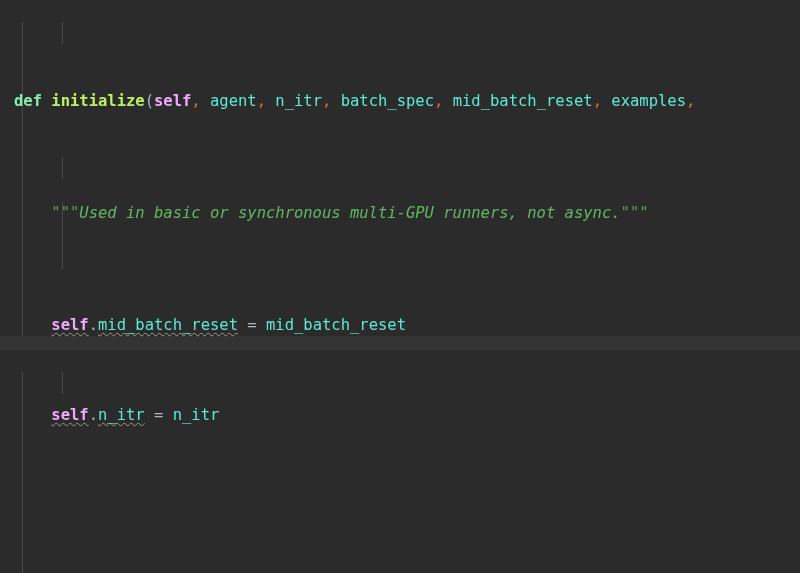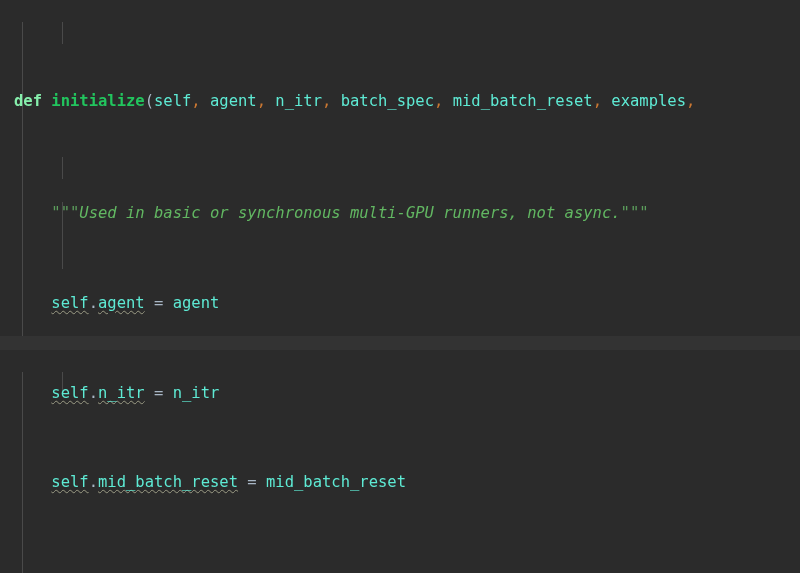--- a/index.html
+++ b/index.html
@@ -48,24 +48,24 @@
   
   .guide {
     position: absolute;
     width: 1px;
     background: #4a4a4a;
     z-index: 2;
   }
 
   
   .kw       { color: #86efac; font-weight: bold; }
-  .fname    { color: #22c55e; font-weight: bold; }
+  .fname    { color: #bef264; font-weight: bold; }
   .plain    { color: #a9b7c6; }
   .ident    { color: #5eead4; }
-  .self     { color: #5eead4; }
+  .self     { color: #f0abfc; font-weight: bold; }
   .punc     { color: #a9b7c6; }
   .comma    { color: #cc7832; }
   .num      { color: #6897bb; }
   .doc      { color: #5c9e5c; }
   .docbody  { color: #62b762; font-style: italic; margin-top: 48px; }
 
   
   .sq {
     text-decoration: underline wavy;
     text-decoration-color: #9b9b85;
@@ -88,25 +88,24 @@
   <div class="guide" style="left: 62px; top: 372px; height: 22px; background: rgb(74, 74, 74);"></div>
 
   <div class="code-surface">
 
     
     <div class="line"><span class="kw">def</span><span class="plain"> </span><span class="fname">initialize</span><span class="punc">(</span><span class="self">self</span><span class="comma">,</span><span class="ident"> agent</span><span class="comma">,</span><span class="ident"> n_itr</span><span class="comma">,</span><span class="ident"> batch_spec</span><span class="comma">,</span><span class="ident"> mid_batch_reset</span><span class="comma">,</span><span class="ident"> examples</span><span class="comma">,</span></div>
 
 
     <div class="line"><span class="doc">    """</span><span class="docbody">Used in basic or synchronous multi-GPU runners, not async.</span><span class="doc">"""</span></div>
 
-    <div class="line"><span class="plain">    </span><span class="self sq">self</span><span class="punc">.</span><span class="ident sq">agent</span><span class="plain"> = </span><span class="ident">agent</span></div>
+
+    <div class="line"><span class="plain">    </span><span class="self sq">self</span><span class="punc">.</span><span class="ident sq">mid_batch_reset</span><span class="plain"> = </span><span class="ident">mid_batch_reset</span></div>
 
     <div class="line"><span class="plain">    </span><span class="self sq">self</span><span class="punc">.</span><span class="ident sq">n_itr</span><span class="plain"> = </span><span class="ident">n_itr</span></div>
-
-    <div class="line"><span class="plain">    </span><span class="self sq">self</span><span class="punc">.</span><span class="ident sq">mid_batch_reset</span><span class="plain"> = </span><span class="ident">mid_batch_reset</span></div>
 
     
 
     
 
     
 
     
 
     

